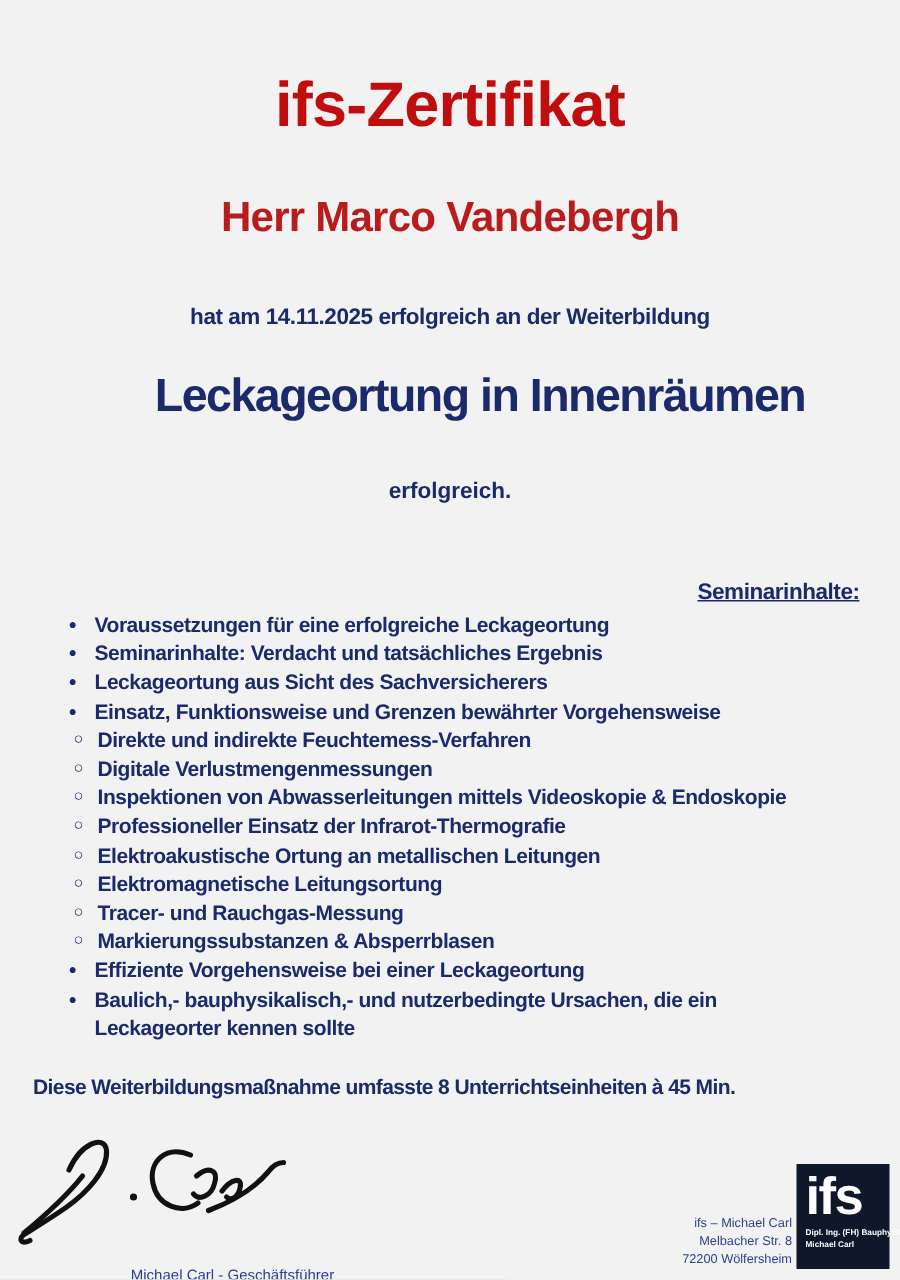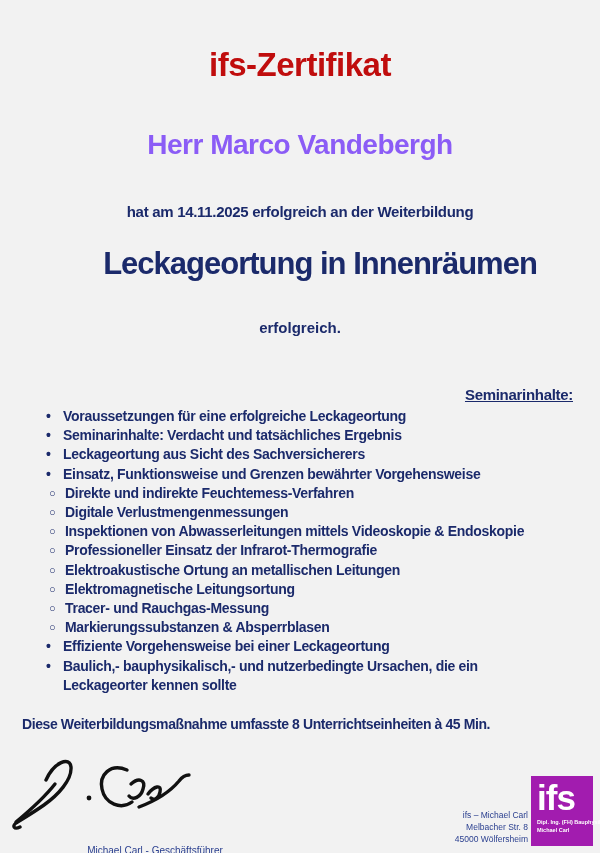--- a/index.html
+++ b/index.html
@@ -12,31 +12,31 @@
     background: #f2f2f2;
     font-family: "Liberation Sans", sans-serif;
     color: #1b2a6b;
     overflow: hidden;
   }
   .abs { position: absolute; }
   .center { left: 0; width: 600px; text-align: center; }
 
   .cert-title {
     top: 46px;
-    font-size: 33px;
+    font-size: 42px;
     font-weight: bold;
     letter-spacing: -0.5px;
     color: #c00d0d;
   }
   .recipient {
     top: 129px;
     font-size: 28px;
     font-weight: bold;
     letter-spacing: -0.5px;
-    color: #8b5cf6;
+    color: #b91c1c;
   }
   .intro-line {
     top: 203px;
     font-size: 15px;
     font-weight: bold;
     letter-spacing: -0.3px;
   }
   .course-title {
     top: 246px;
     font-size: 31px;
@@ -112,21 +112,21 @@
     left: 368px; top: 810px; width: 160px;
     text-align: right;
     font-size: 8.5px;
     line-height: 11.8px;
     color: #2a3f8f;
   }
 
   .logo {
     left: 531px; top: 776px;
     width: 62px; height: 70px;
-    background: #a21caf;
+    background: #0f172a;
     color: #ffffff;
     padding: 1px 0 0 6px;
   }
   .logo-wordmark {
     font-size: 35px;
     font-weight: bold;
     letter-spacing: -1px;
     line-height: 42px;
   }
   .logo-sub1, .logo-sub2 {
@@ -230,21 +230,21 @@
       <path d="M131,53 C147,47 161,39 171,27 C174,23 177,21 181,21"></path>
     </g>
   </svg>
 
   <div class="abs sig-name">Michael Carl - Geschäftsführer</div>
   <div class="abs sig-date">Wölfersheim, 14.11.2025</div>
 
   <div class="abs issuer">
     <div>ifs – Michael Carl</div>
     <div>Melbacher Str. 8</div>
-    <div>45000 Wölfersheim</div>
+    <div>72200 Wölfersheim</div>
   </div>
 
   <div class="abs logo">
     <div class="logo-wordmark">ifs</div>
     <div class="logo-sub1">Dipl. Ing. (FH) Bauphysik</div>
     <div class="logo-sub2">Michael Carl</div>
   </div>
 
 </div>
 

